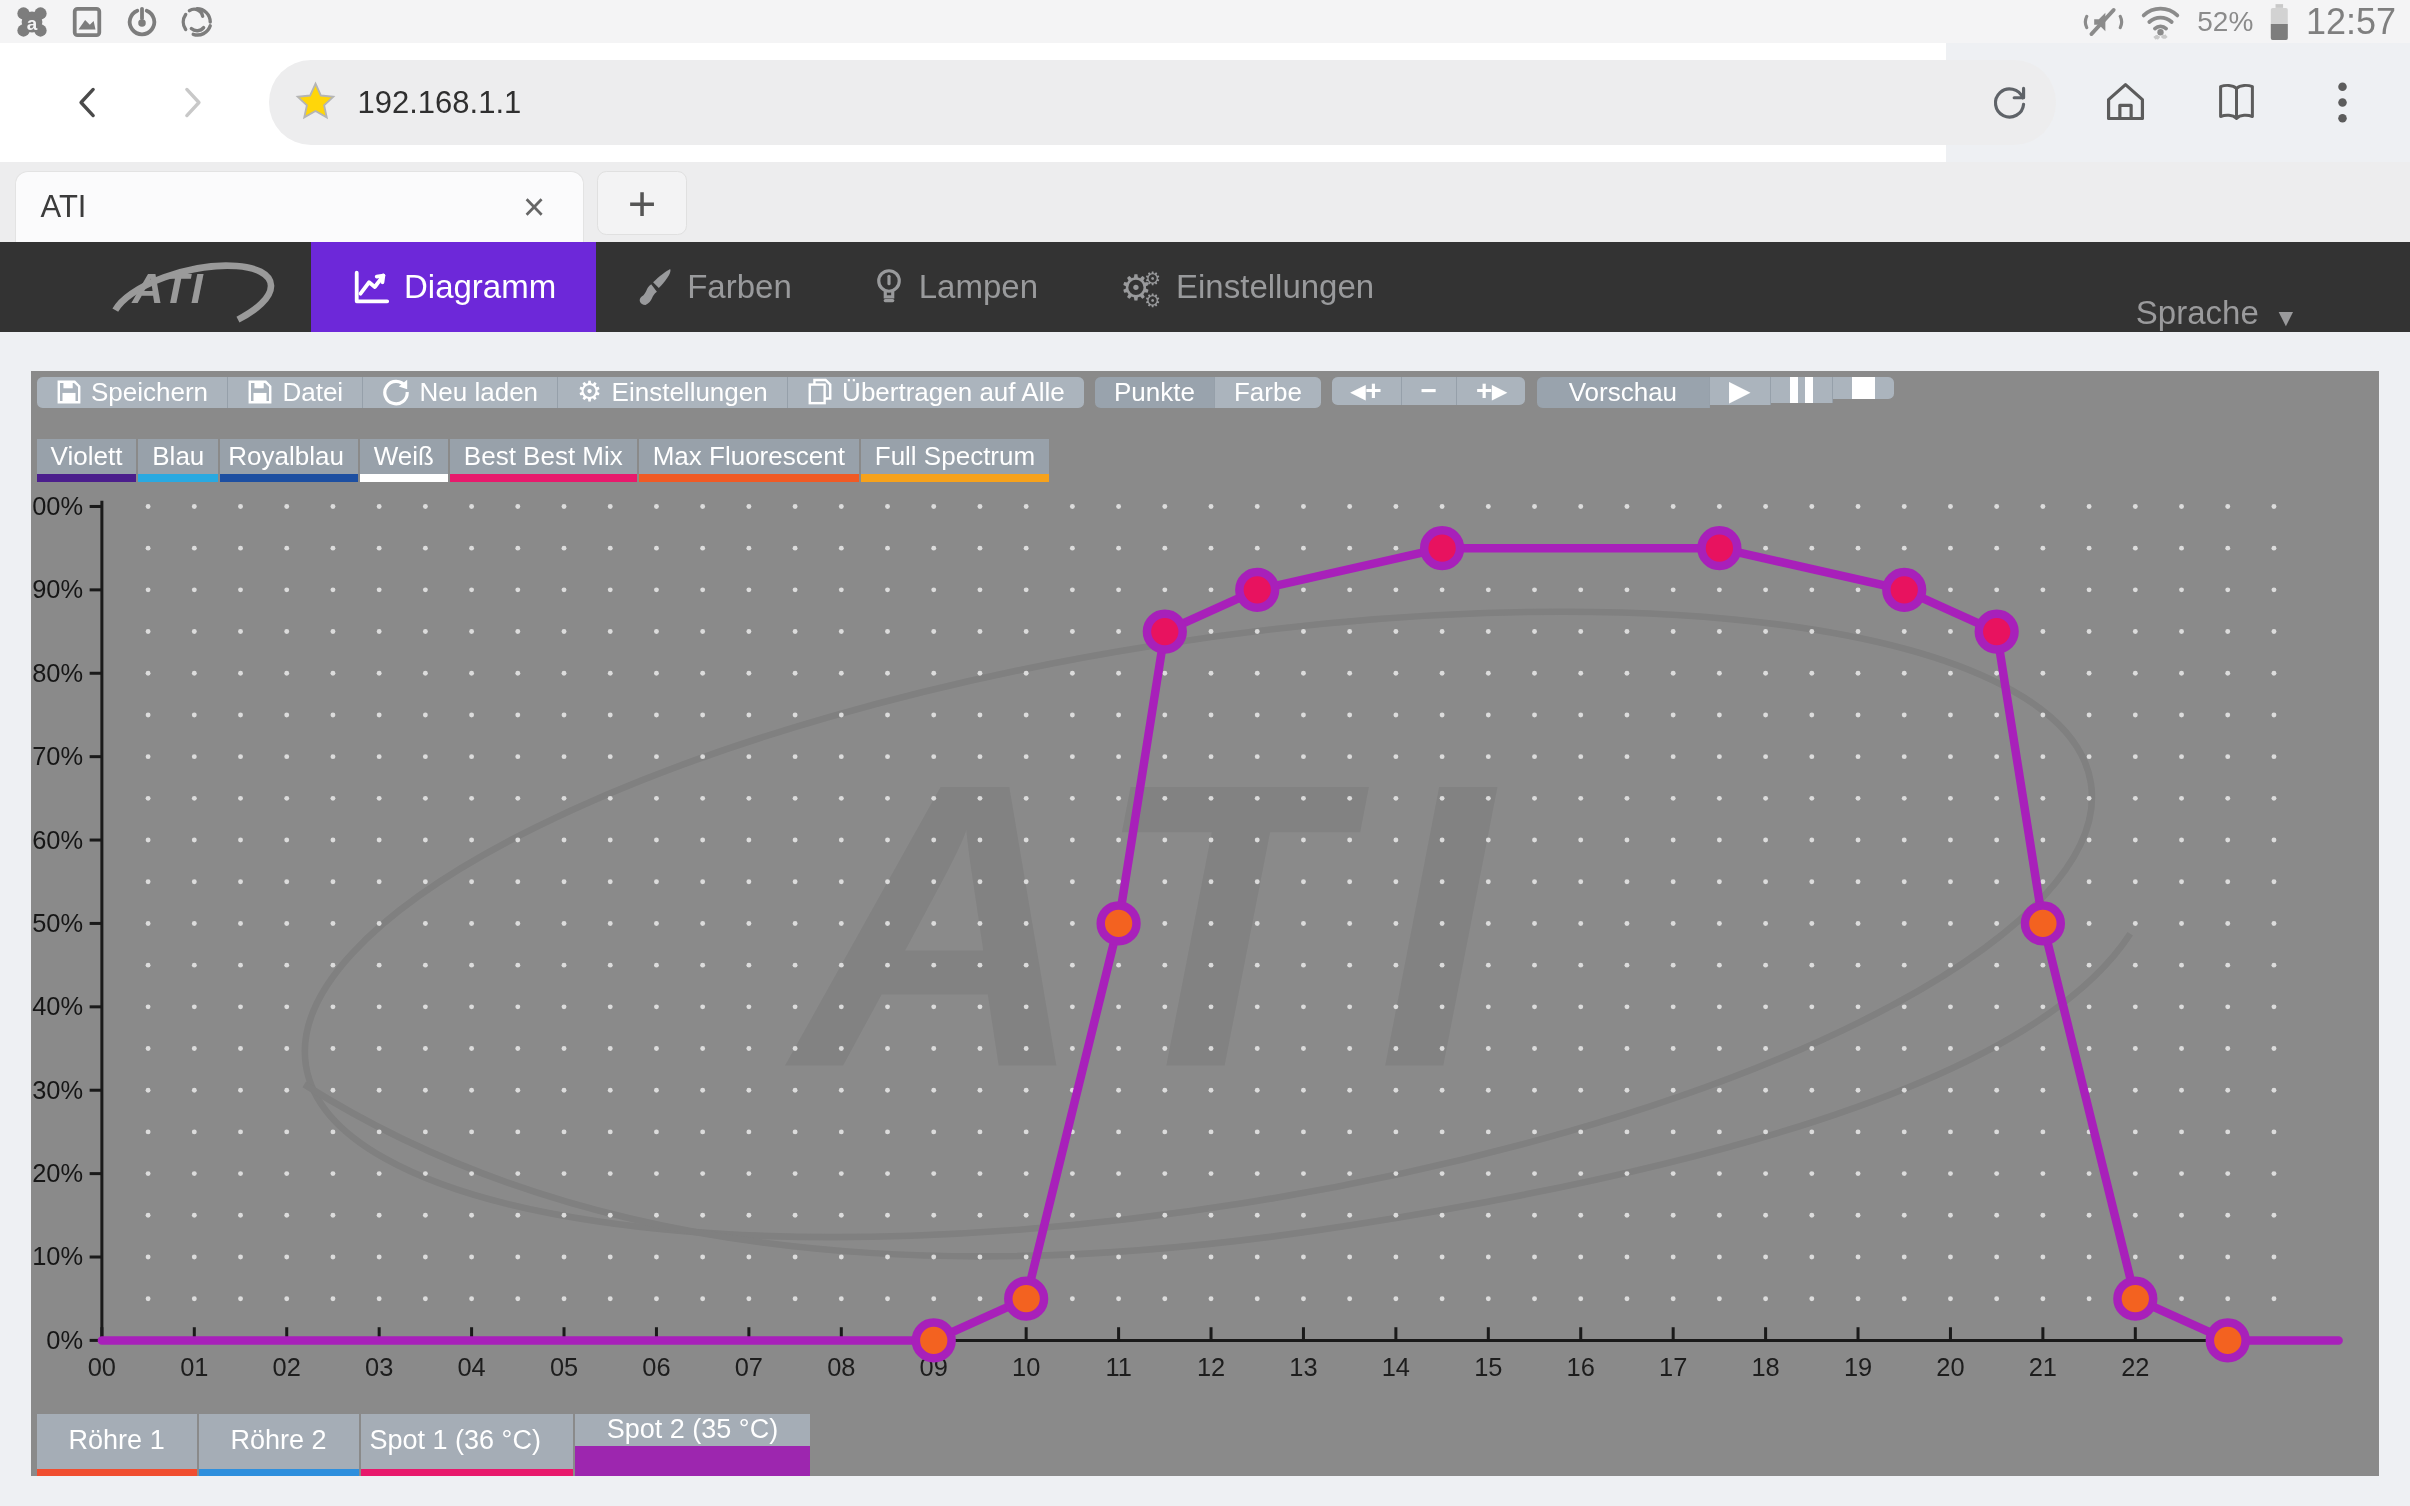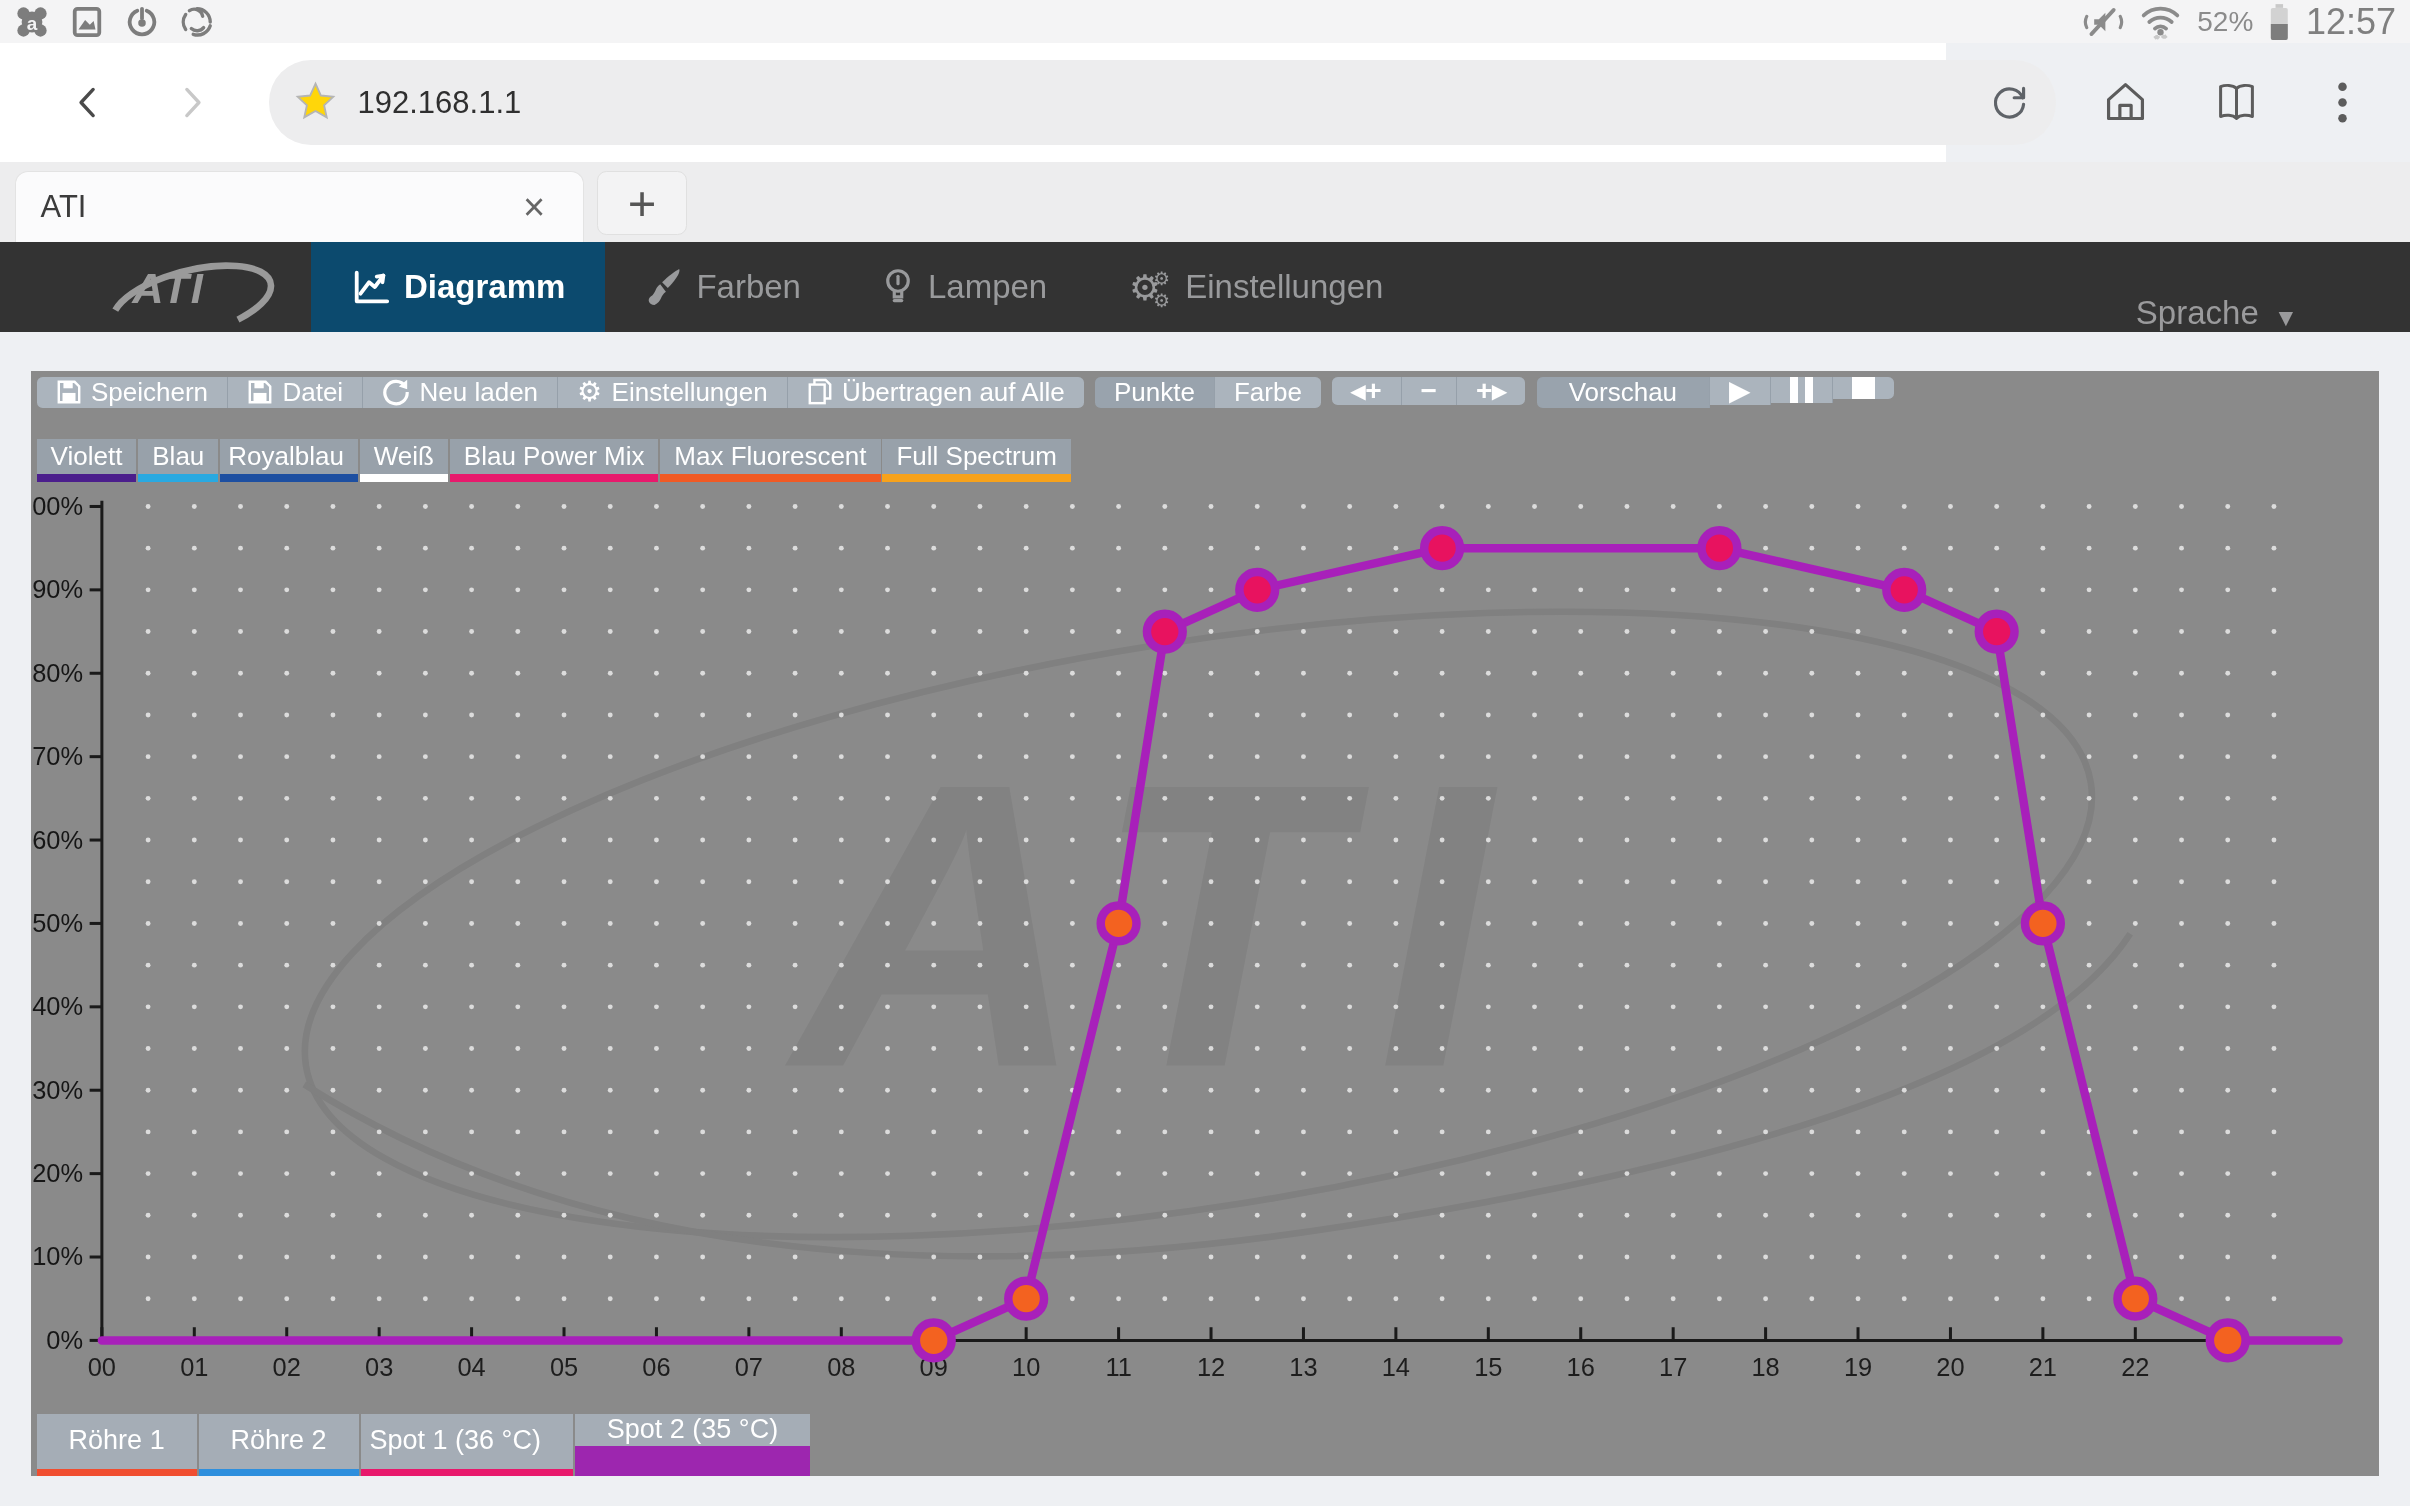--- a/index.html
+++ b/index.html
@@ -32,21 +32,21 @@
   #tab-close { font-size:38px; color:#666; width:49px; text-align:center; }
   #new-tab-btn { position:absolute; left:597px; top:9.4px; width:90px; height:64px; background:#f3f3f4;
     border:0.9px solid #e0e0e0; border-radius:9.4px; display:flex; align-items:center; justify-content:center;
     font-size:49px; color:#555; font-weight:300; }
 
   
   #app-nav { position:absolute; left:0; top:242px; width:2411px; height:90px; background:#333333;
     display:flex; align-items:stretch; }
   #ati-logo { width:224px; margin-left:87px; display:flex; align-items:center; }
   .nav-item { display:flex; align-items:center; gap:13px; padding:0 40px; color:#999a9c; font-size:33px; }
-  .nav-item.active { background:#0c4a6e; color:#fff;font-weight:bold; }
+  .nav-item.active { background:#6d28d9; color:#fff; }
   .nav-item svg { display:block; }
   #language-menu { margin-left:auto; margin-right:113px; display:flex; align-items:flex-end; gap:15px;
     color:#9a9a9c; font-size:33px; }
   .caret { font-size:24.5px; }
 
   
   #panel { position:absolute; left:31px; top:371px; width:2348px; height:1105px; background:#8a8a8a; }
 
   #toolbar { position:absolute; left:5.6px; top:5.6px; height:60px; display:flex; align-items:flex-start; }
   .tb-gap { width:11.3px; }
@@ -326,21 +326,21 @@
     <div class="tb-btn last">
       <span class="stop-square"></span>
     </div>
   </div>
 
   <div id="channel-tabs">
       <div class="channel-tab" style="border-bottom-color: rgb(75, 30, 140);">Violett</div>
       <div class="channel-tab" style="border-bottom-color: rgb(41, 169, 225);">Blau</div>
       <div class="channel-tab" style="border-bottom-color: rgb(29, 79, 161); padding-left: 8px;">Royalblau</div>
       <div class="channel-tab" style="border-bottom-color: rgb(255, 255, 255);">Weiß</div>
-      <div class="channel-tab" style="border-bottom-color: rgb(232, 25, 108);">Blau Power Mix</div>
+      <div class="channel-tab" style="border-bottom-color: rgb(232, 25, 108);">Best Best Mix</div>
       <div class="channel-tab" style="border-bottom-color: rgb(241, 90, 36);">Max Fluorescent</div>
       <div class="channel-tab" style="border-bottom-color: rgb(247, 162, 27);">Full Spectrum</div>
     </div>
 
   <svg id="chart-svg" width="2348" height="993" viewBox="0 0 2494 1055">
       <g opacity="0.55">
         <ellipse cx="1240" cy="470" rx="960" ry="300" fill="none" stroke="#787878" stroke-width="7" transform="rotate(-9 1240 470)"></ellipse>
         <path d="M 290 640 Q 700 900 1400 790 T 2230 480" fill="none" stroke="#787878" stroke-width="7"></path>
         <text x="1200" y="620" font-size="430" font-weight="bold" font-style="italic" fill="#7c7c7c" text-anchor="middle" letter-spacing="40">ATI</text>
       </g>

